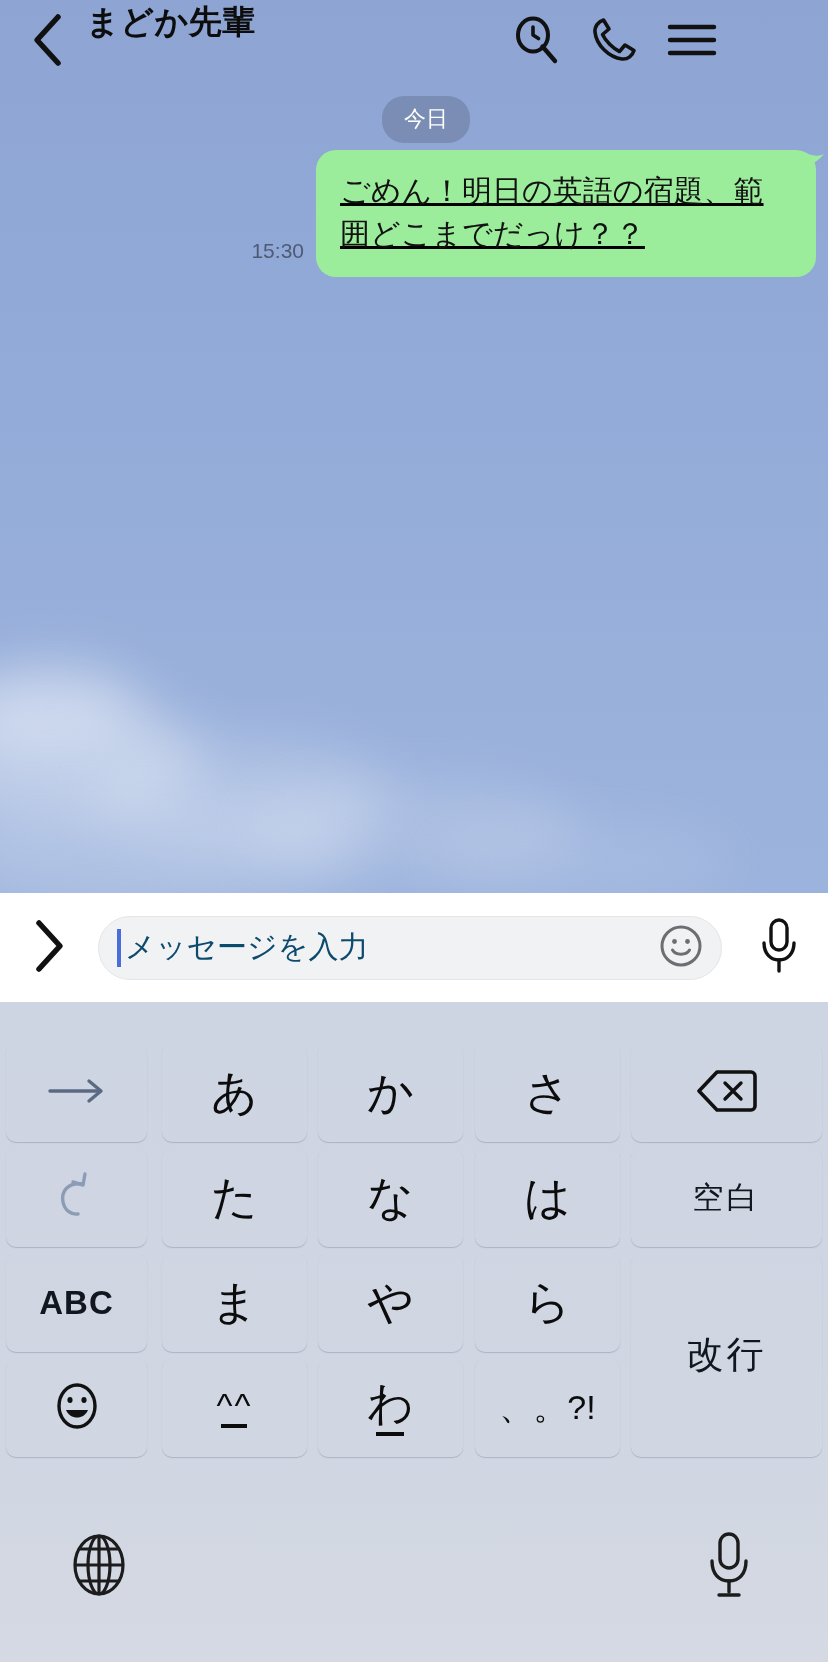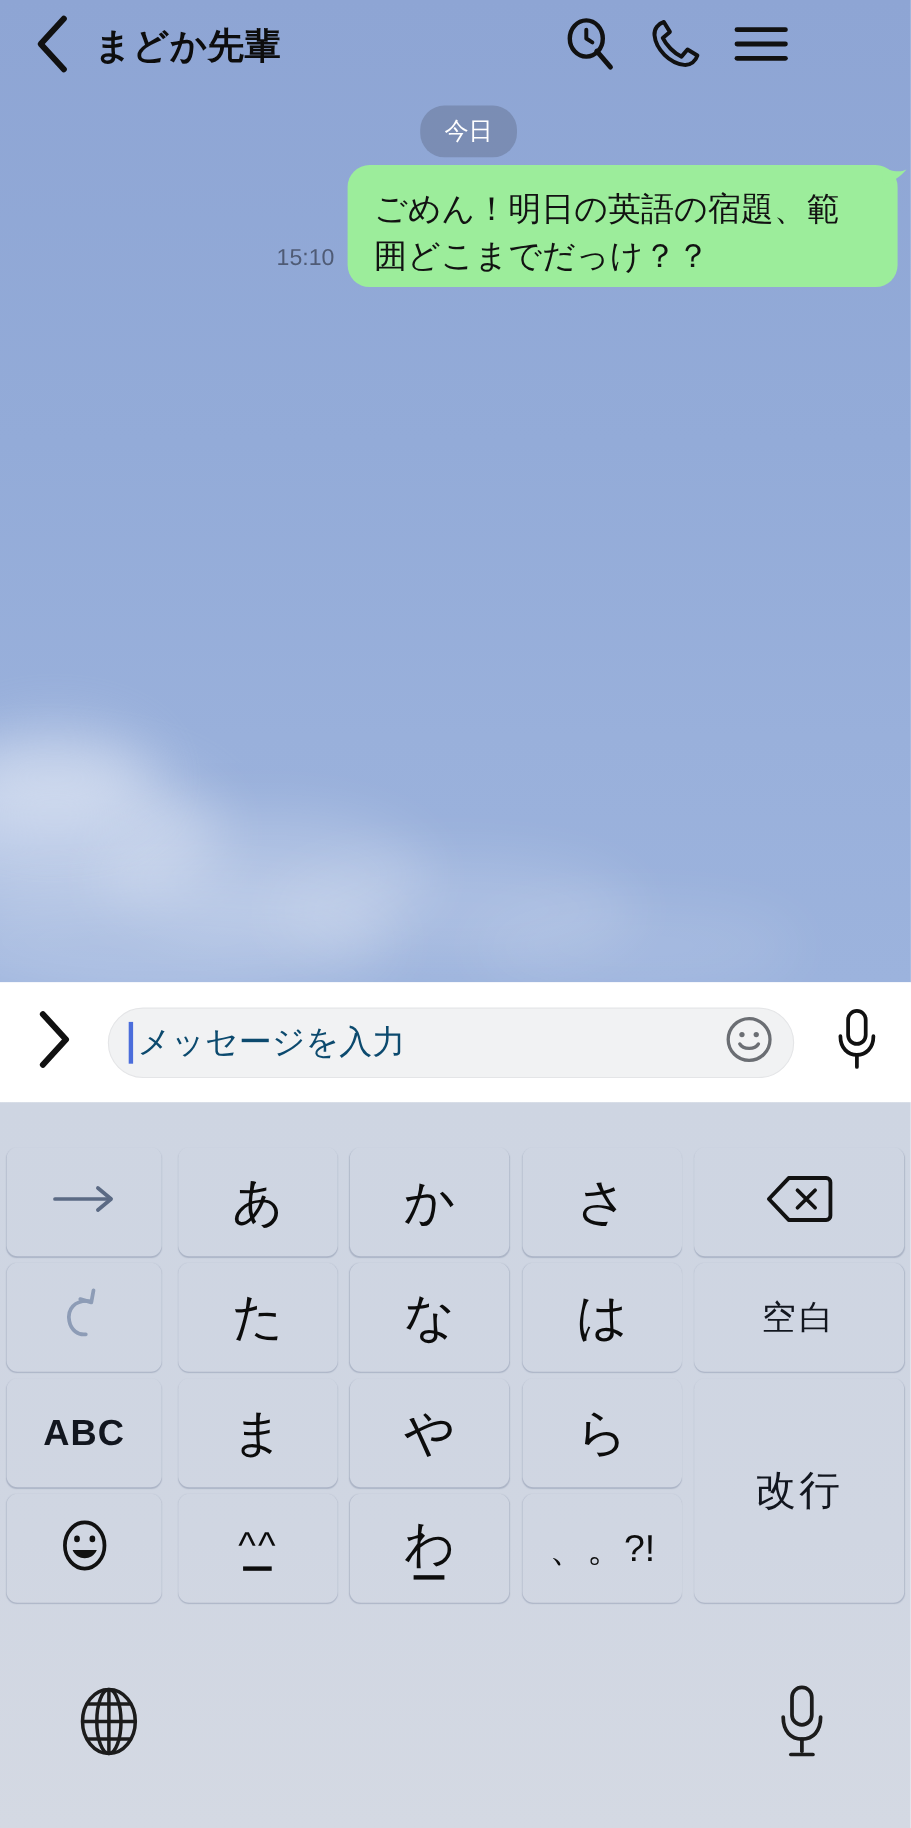--- a/index.html
+++ b/index.html
@@ -50,21 +50,21 @@
   .cloud.c5 { left: -60px;  top: 800px; width: 420px; height: 110px; opacity: 0.20; }
   .cloud.c6 { left: 430px;  top: 820px; width: 300px; height: 80px;  opacity: 0.10; }
 
   
   .header {
     position: absolute;
     left: 0; top: 0;
     width: 749px;
     height: 84px;
     display: flex;
-    align-items: center;
+    align-items: flex-start;
     z-index: 5;
     font-family: Liberation Serif, serif;
   }
   .back-btn {
     width: 66px;
     height: 84px;
     display: flex;
     align-items: center;
     justify-content: center;
     margin-left: 14px;
@@ -125,23 +125,24 @@
     color: #4f5b75;
     margin-right: 12px;
     margin-bottom: 14px;
     white-space: nowrap;
   }
   .bubble-wrap { position: relative; }
   .bubble {
     position: relative;
     background: #9ced9b;
     border-radius: 20px;
-    padding: 20px 24px 6px;
+    padding: 20px 24px 22px;
     max-width: 500px;
     box-sizing: border-box;
+    text-decoration: underline;
   }
   .bubble-text {
     font-size: 30px;
     line-height: 1.42;
     color: #121212;
     word-break: break-all;
   }
   .bubble-tail {
     position: absolute;
     right: -9px;
@@ -339,21 +340,21 @@
         </svg>
       </span>
     </div>
   </div>
 
   <div class="date-divider">
     <div class="date-pill">今日</div>
   </div>
 
   <div class="msg-row">
-    <div class="msg-time">15:10</div>
+    <div class="msg-time">15:30</div>
     <div class="bubble-wrap">
       <div class="bubble">
         <div class="bubble-tail">
           <svg width="24" height="24" viewBox="0 0 24 24">
             <path d="M0 0 C6 2 16 6 23 2 C18 8 10 14 2 16 Z" fill="#9ced9b"></path>
           </svg>
         </div>
         <div class="bubble-text">ごめん！明日の英語の宿題、範囲どこまでだっけ？？</div>
       </div>
     </div>

